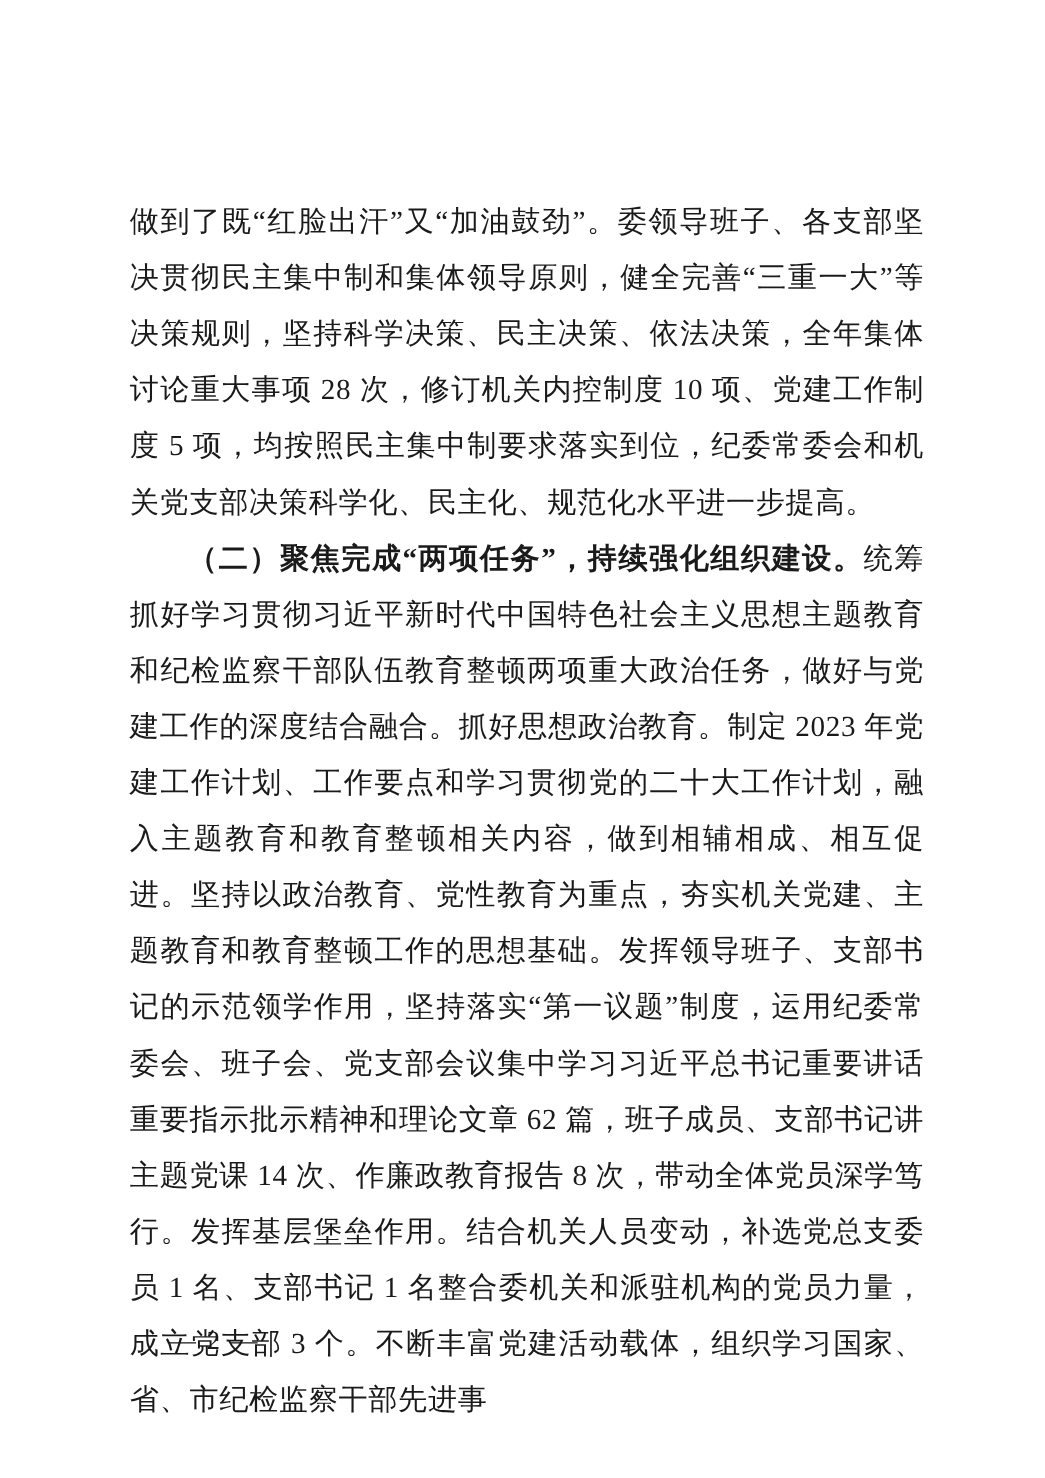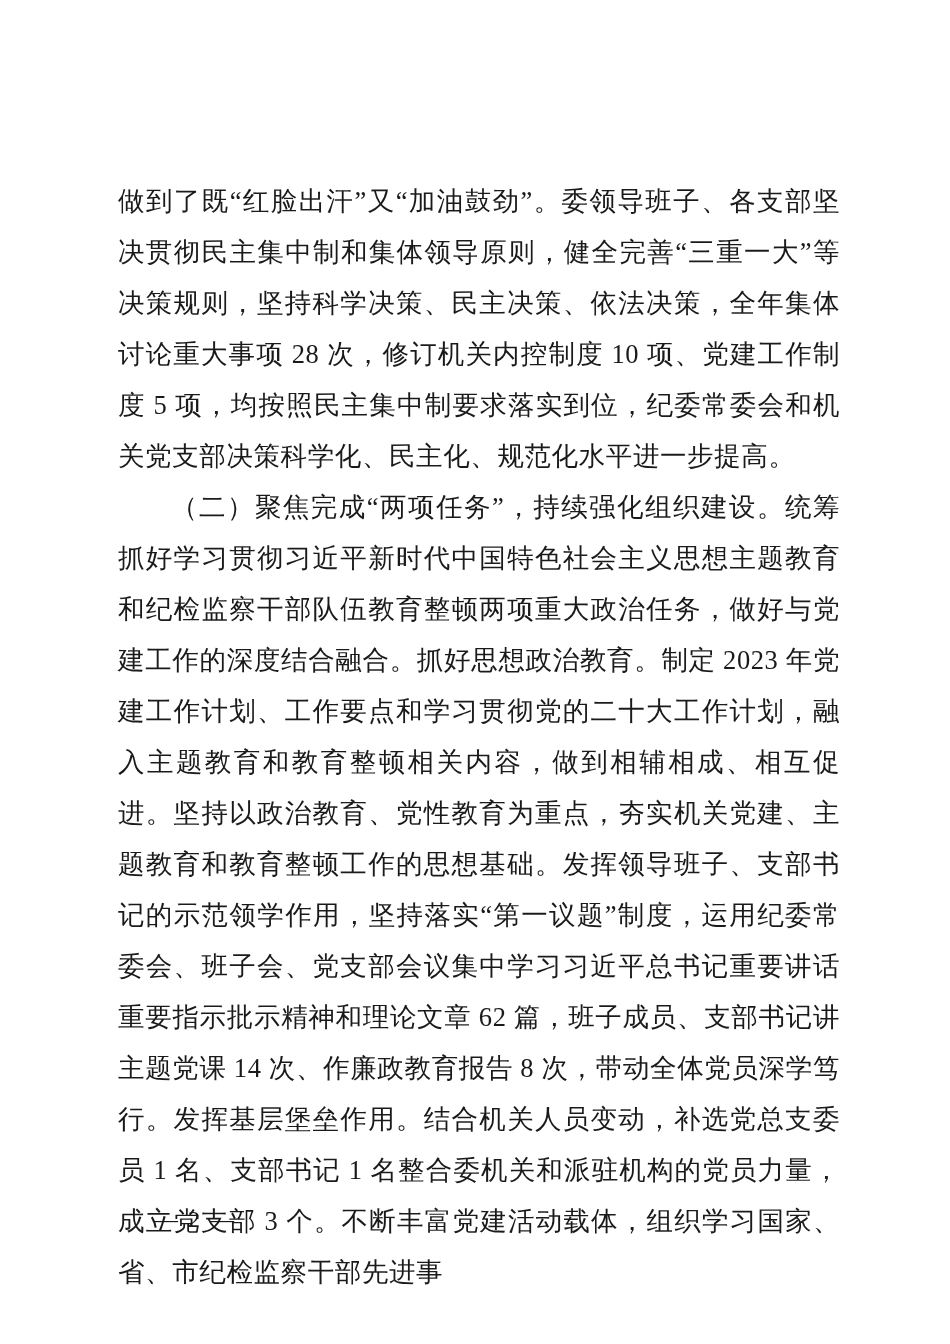--- a/index.html
+++ b/index.html
@@ -33,21 +33,21 @@
     margin: 0;
     white-space: pre-wrap;
   }
   .para + .para {
     margin-top: 0;
   }
   .para.indent {
     text-indent: 2em;
   }
   .bold-lead {
-    font-weight: normal;
+    font-weight: bold;
   }
   .footer {
     position: absolute;
     left: 0;
     top: 1190px;
     width: 950px;
     text-align: center;
   }
   .page-number {
     display: inline-block;

